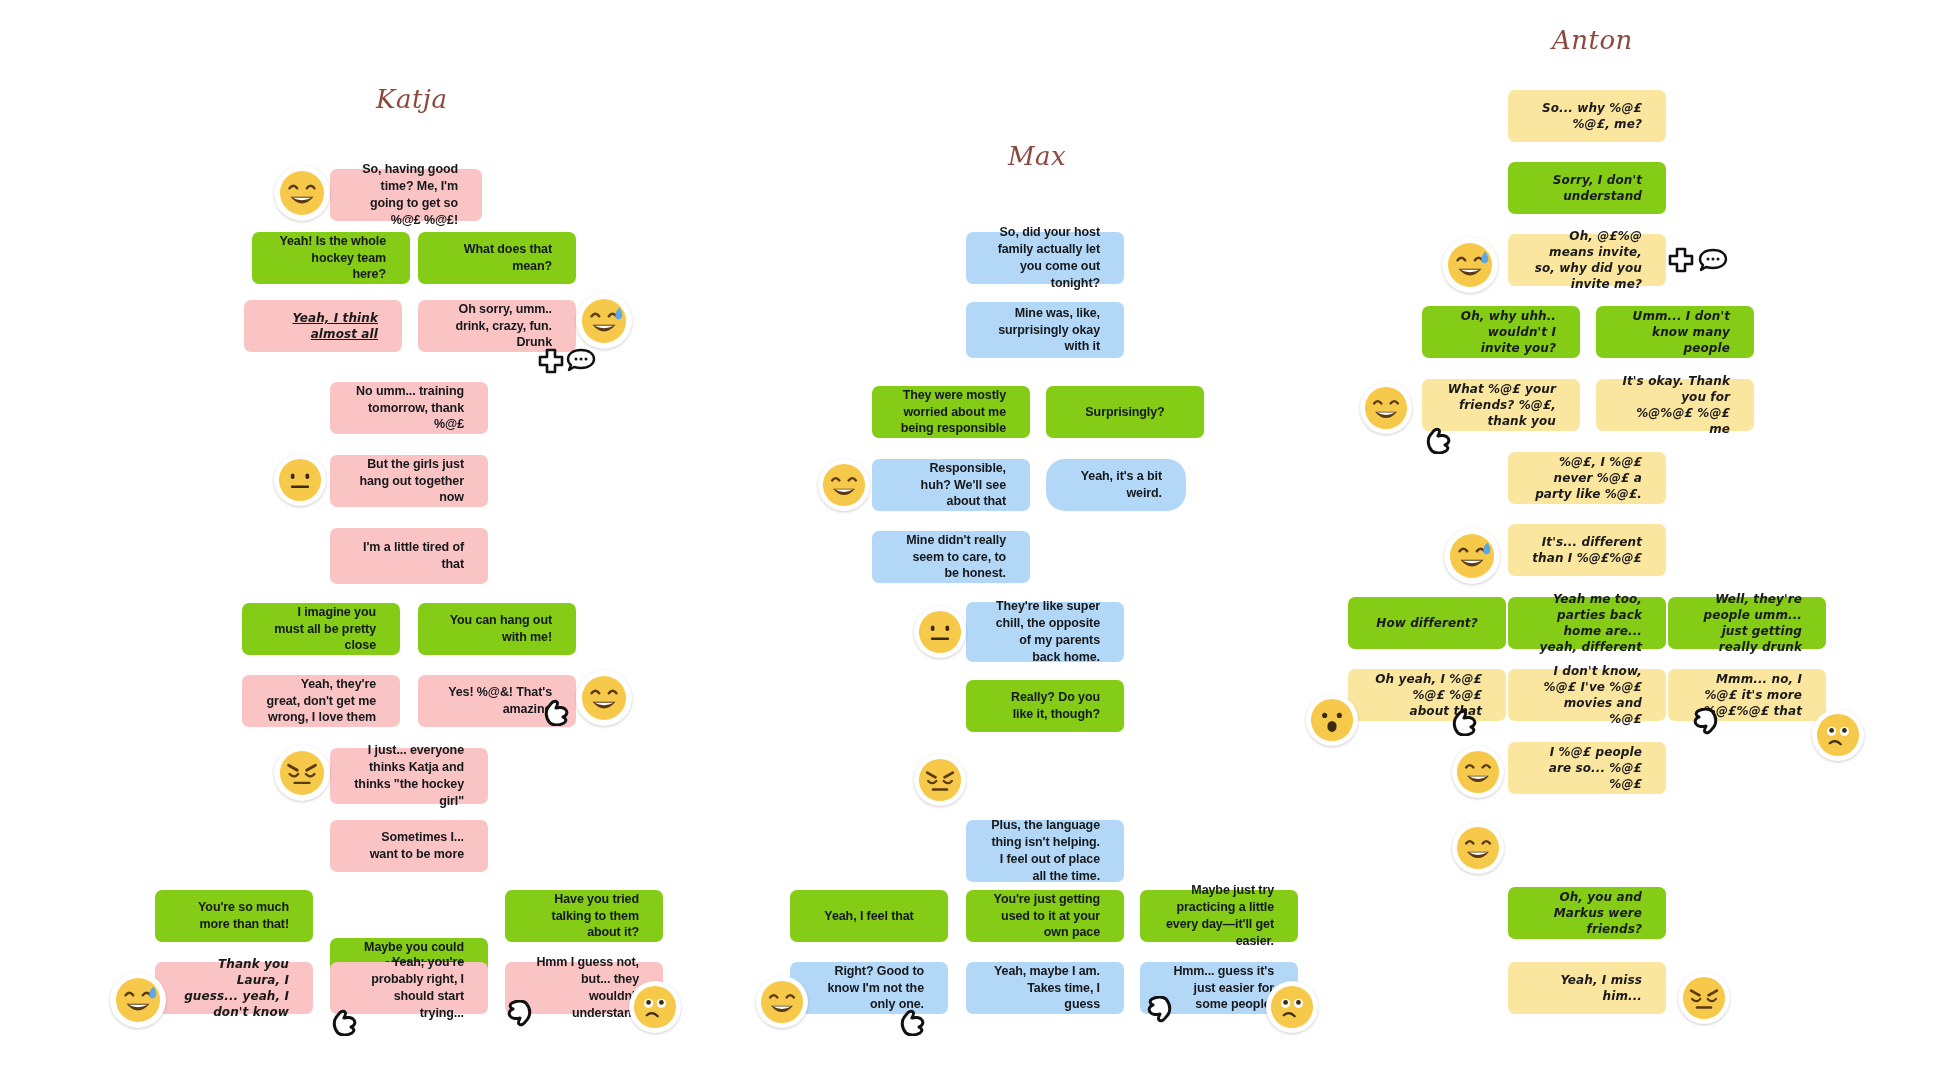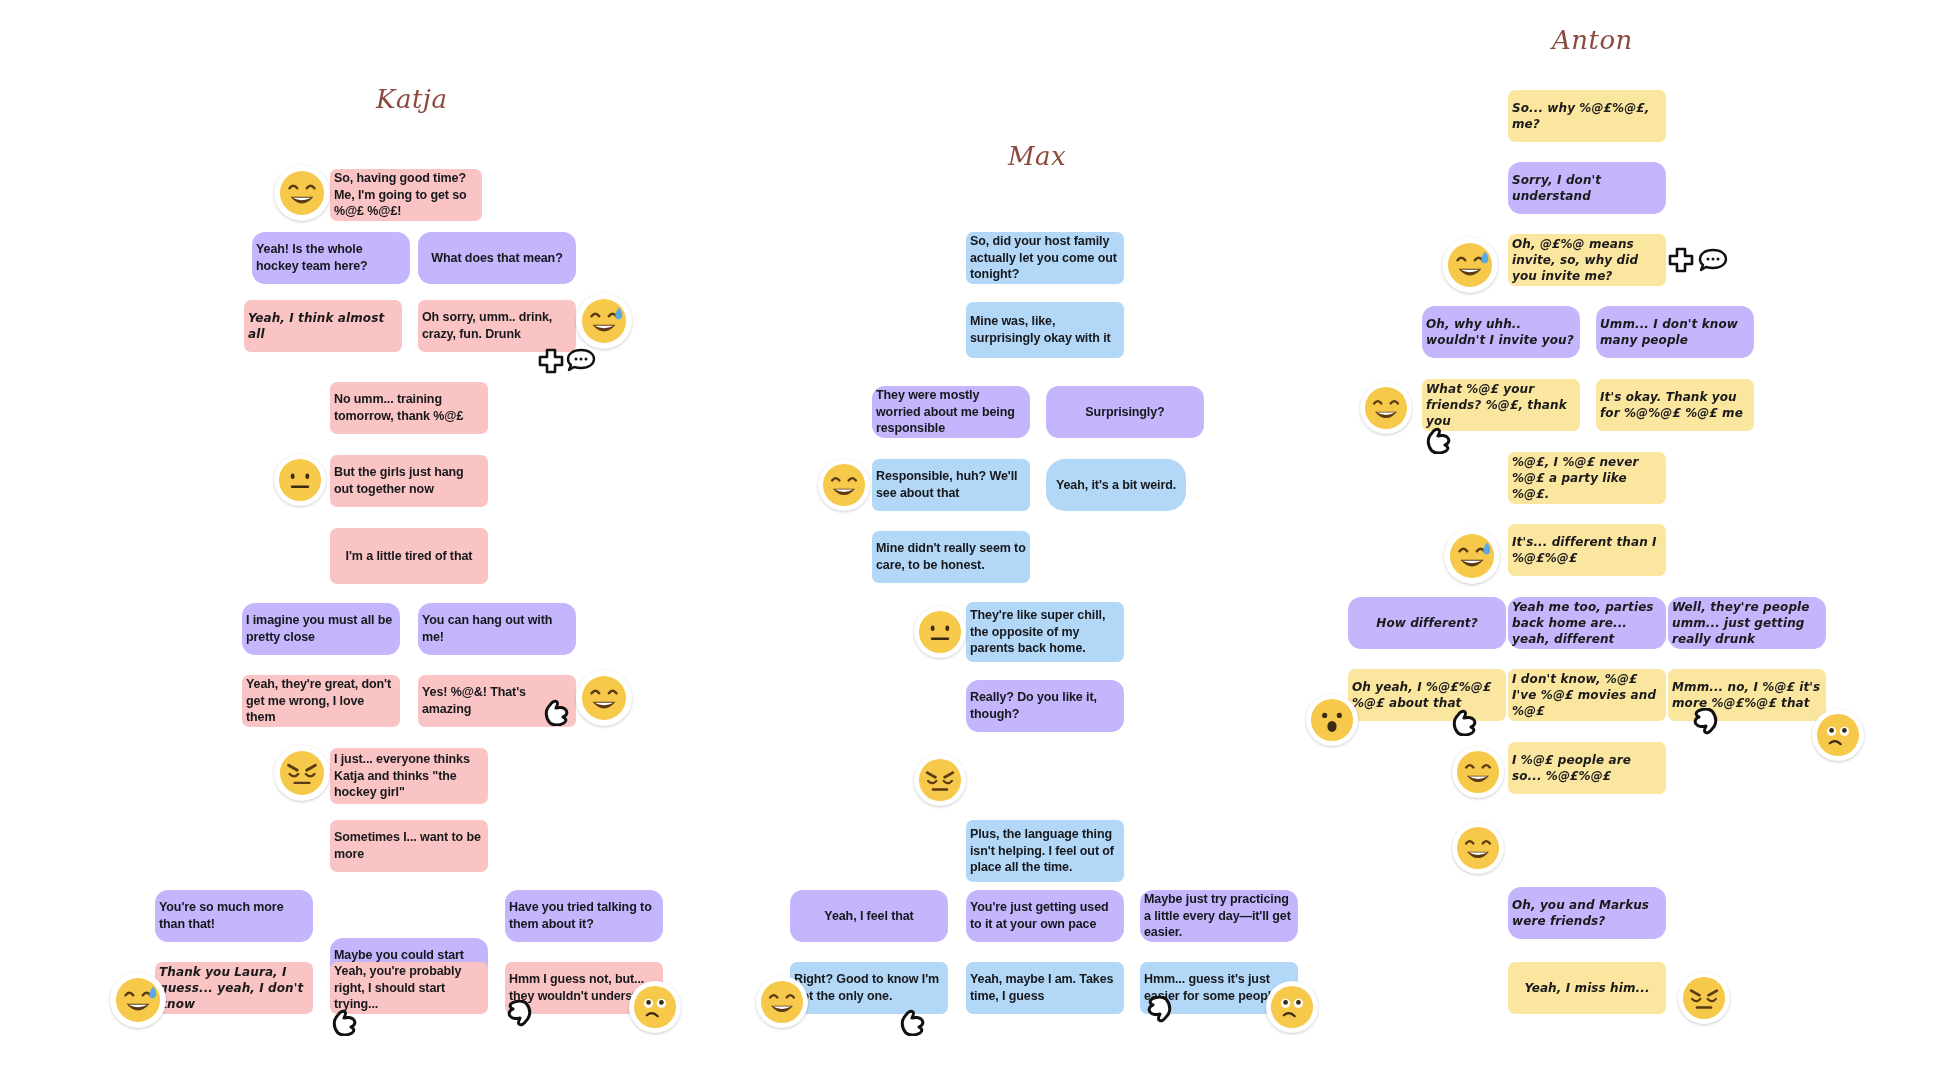--- a/index.html
+++ b/index.html
@@ -27,30 +27,30 @@
     letter-spacing: 0.5px;
     white-space: nowrap;
   }
   .bubble {
     position: absolute;
     box-sizing: border-box;
     border-radius: 7px;
     display: flex;
     align-items: center;
     justify-content: center;
-    text-align: left;
-    padding: 8px 4px;
+    text-align: right;
+    padding: 8px 24px;
     font-size: 12.5px;
     line-height: 1.35;
     color: #16181c;
     font-weight: 600;
     letter-spacing: -0.1px;
   }
   .b-pink   { background: #fbc4c4; }
-  .b-grey   { background: #c4b5fd; border-radius: 13px; }
+  .b-grey   { background: #84cc16; }
   .b-blue   { background: #b3d8f7; }
   .b-yellow { background: #fbe6a0; }
   .hand-all {
     font-family: "DejaVu Sans", sans-serif;
     font-style: italic;
     font-weight: 600;
     font-size: 12px;
     letter-spacing: 0.1px;
     color: #1a1a1a;
   }
@@ -80,21 +80,21 @@
 
 <div class="canvas">
 
   <div class="col-title" style="left:376px; top:84px;">Katja</div>
   <div class="col-title" style="left:1008px; top:141px;">Max</div>
   <div class="col-title" style="left:1552px; top:25px;">Anton</div>
 
   <div class="bubble b-pink" style="left:330px; top:169px; width:152px; height:52px;">So, having good time? Me, I'm going to get so %@£  %@£!</div>
   <div class="bubble b-grey" style="left:244px; top:232px; width:158px; height:52px;margin-left:8px;">Yeah! Is the whole hockey team here?</div>
   <div class="bubble b-grey" style="left:418px; top:232px; width:158px; height:52px;">What does that mean?</div>
-  <div class="bubble b-pink hand-all" style="left:244px; top:300px; width:158px; height:52px;">Yeah, I think almost all</div>
+  <div class="bubble b-pink hand-all" style="left:244px; top:300px; width:158px; height:52px;text-decoration:underline;">Yeah, I think almost all</div>
   <div class="bubble b-pink" style="left:418px; top:300px; width:158px; height:52px;">Oh sorry, umm.. drink, crazy, fun. Drunk</div>
   <div class="bubble b-pink" style="left:330px; top:382px; width:158px; height:52px;">No umm... training tomorrow, thank %@£</div>
   <div class="bubble b-pink" style="left:330px; top:455px; width:158px; height:52px;">But the girls just hang out together now</div>
   <div class="bubble b-pink" style="left:330px; top:528px; width:158px; height:56px;">I'm a little tired of that</div>
   <div class="bubble b-grey" style="left:242px; top:603px; width:158px; height:52px;">I imagine you must all be pretty close</div>
   <div class="bubble b-grey" style="left:418px; top:603px; width:158px; height:52px;">You can hang out with me!</div>
   <div class="bubble b-pink" style="left:242px; top:675px; width:158px; height:52px;">Yeah, they're great, don't get me wrong, I love them</div>
   <div class="bubble b-pink" style="left:418px; top:675px; width:158px; height:52px;">Yes! %@&amp;! That's amazing</div>
   <div class="bubble b-pink" style="left:330px; top:748px; width:158px; height:56px;">I just... everyone thinks Katja and thinks "the hockey girl"</div>
   <div class="bubble b-pink" style="left:330px; top:820px; width:158px; height:52px;">Sometimes I... want to be more</div>

